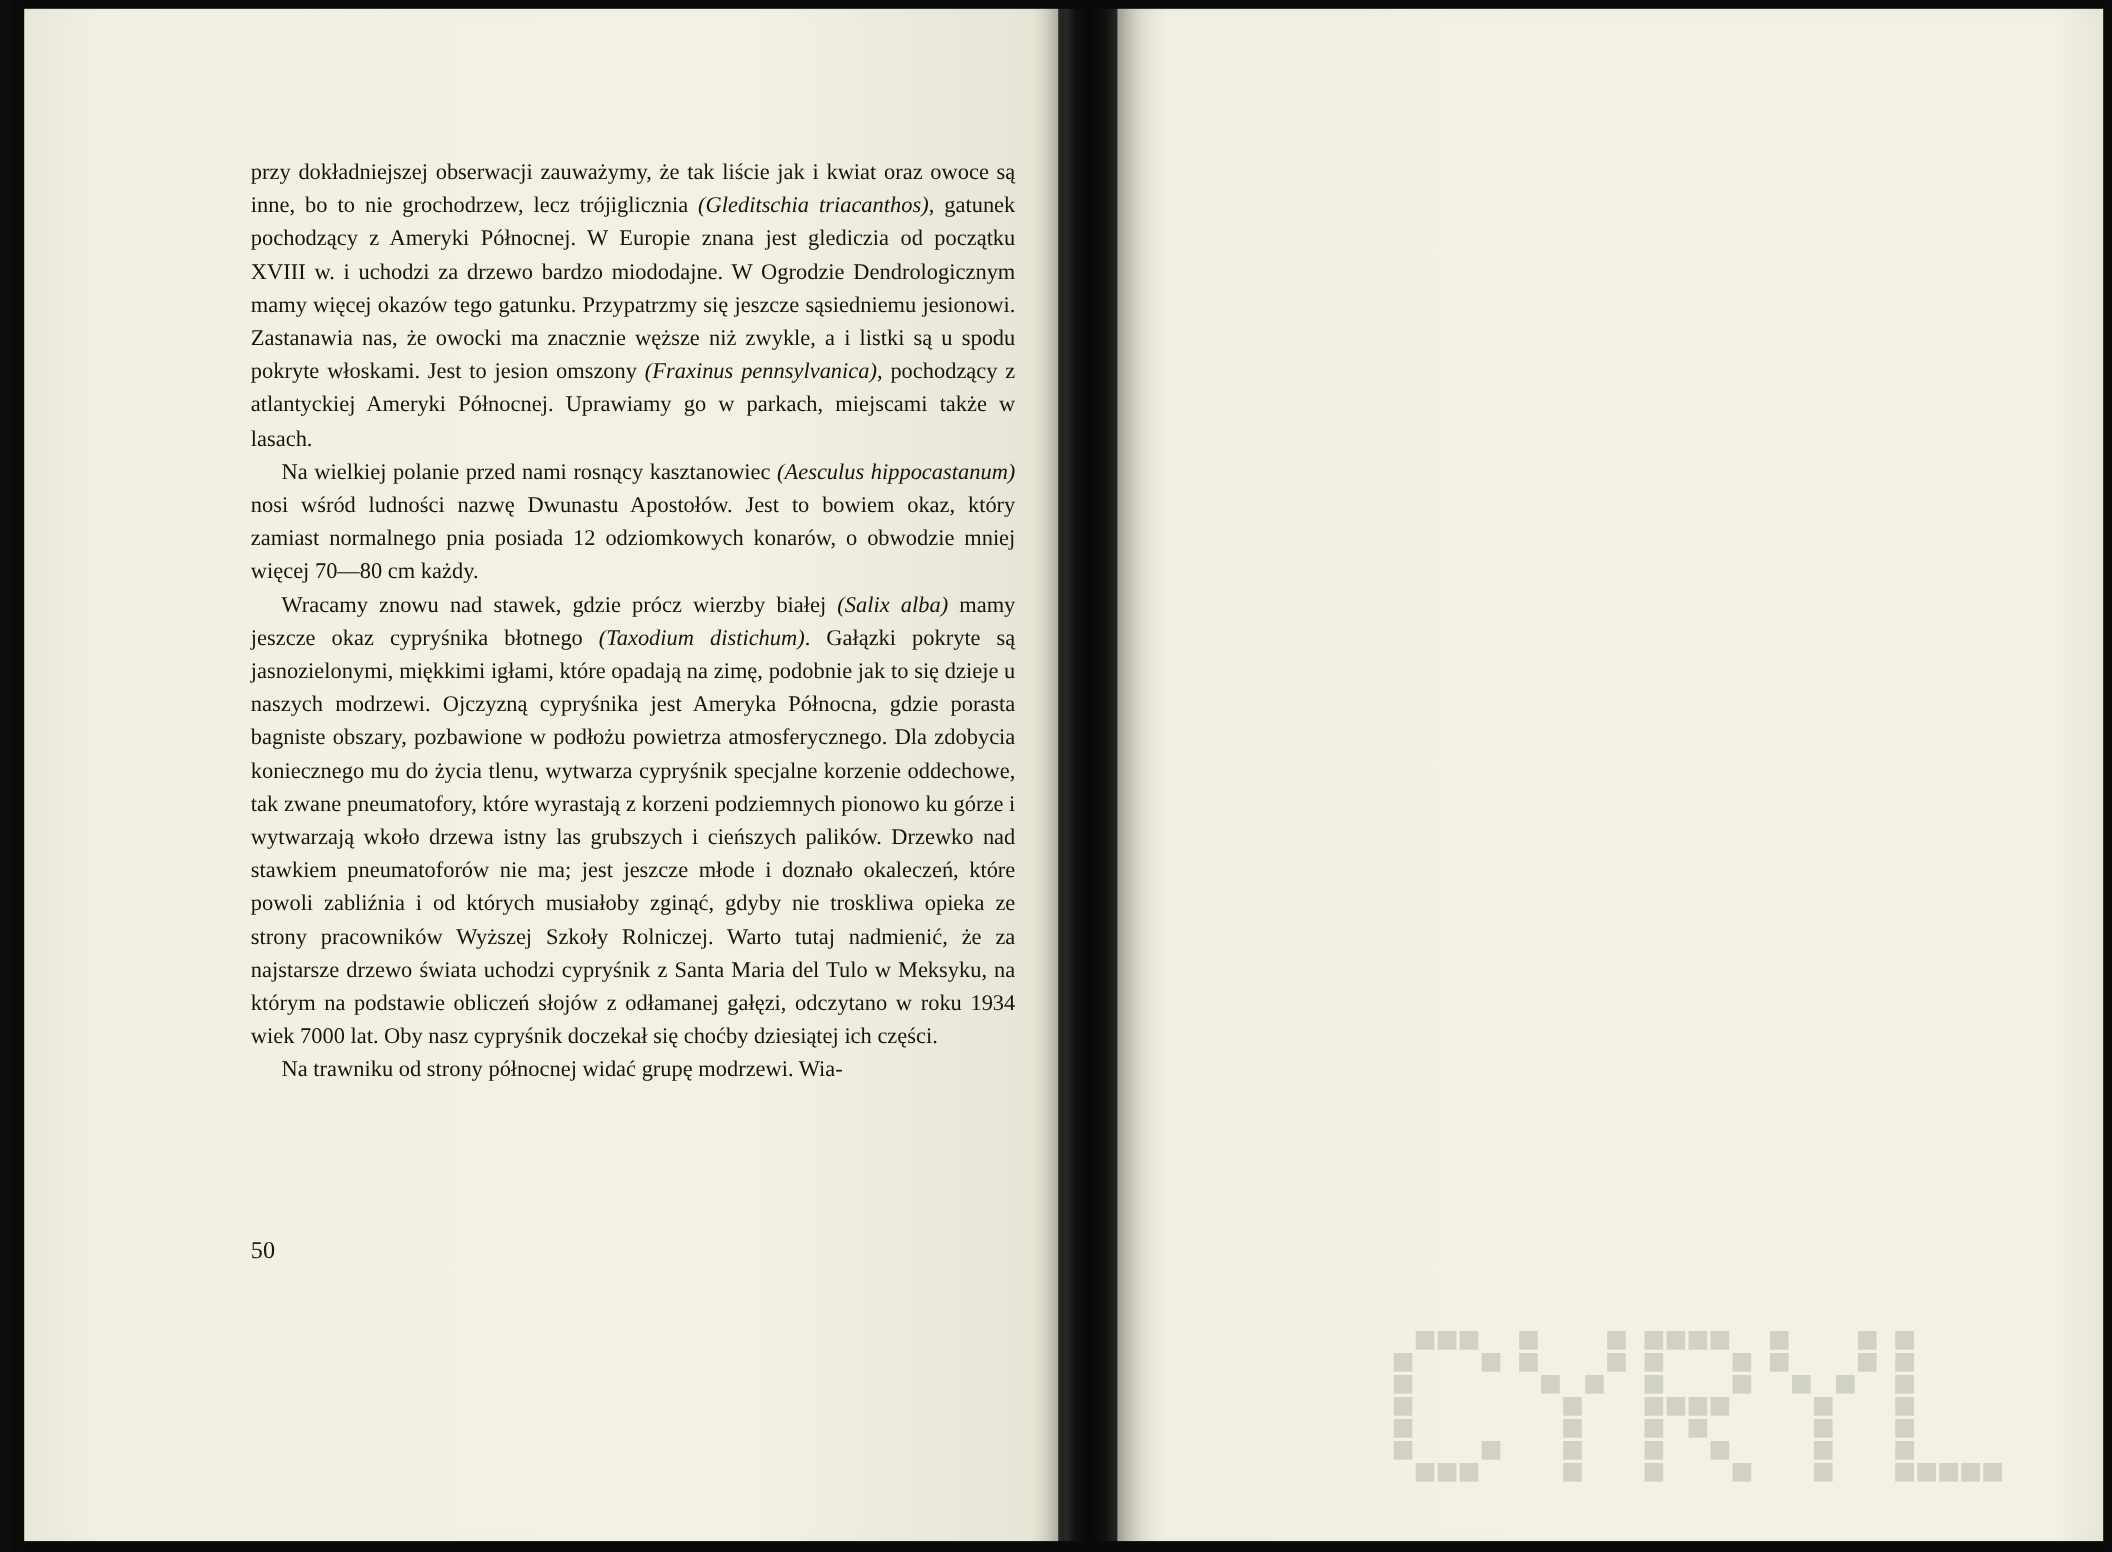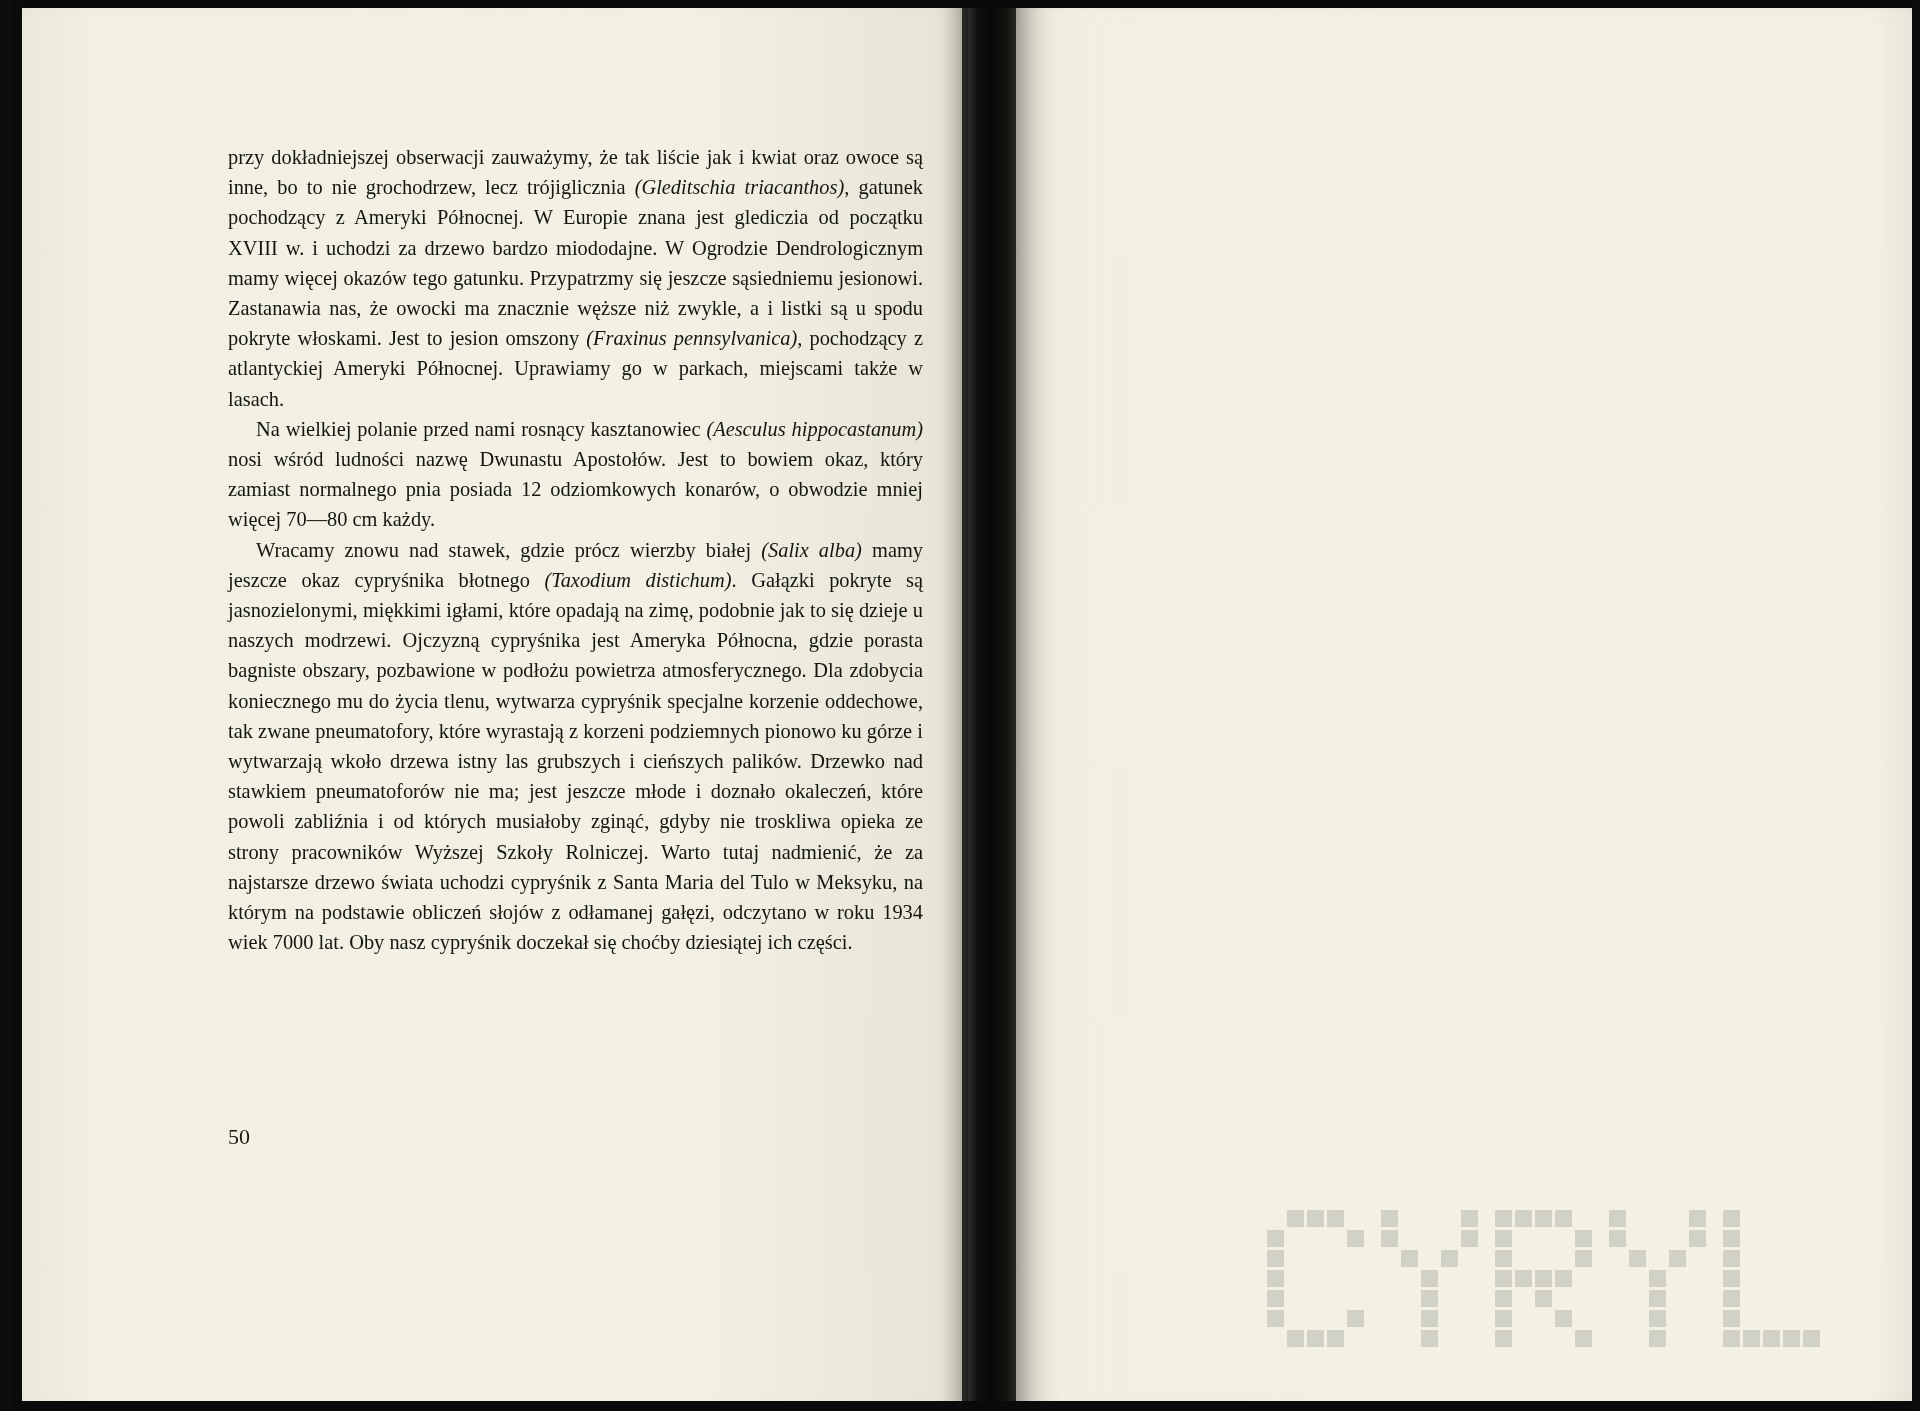--- a/index.html
+++ b/index.html
@@ -133,20 +133,21 @@
 <body>
 
 <div class="scan">
   <div class="book">
 
     <div class="page left">
       <div class="textblock">
           <p><span>przy dokładniejszej obserwacji zauważymy, że tak liście jak i kwiat oraz owoce są inne, bo to nie grochodrzew, lecz trójiglicznia </span><i>(Gleditschia triacanthos)</i><span>, gatunek pochodzący z Ameryki Północnej. W Europie znana jest gledicziа od początku XVIII w. i uchodzi za drzewo bardzo miododajne. W Ogrodzie Dendrologicznym mamy więcej okazów tego gatunku. Przypatrzmy się jeszcze sąsiedniemu jesionowi. Zastanawia nas, że owocki ma znacznie węższe niż zwykle, a i listki są u spodu pokryte włoskami. Jest to jesion omszony </span><i>(Fraxinus pennsylvanica)</i><span>, pochodzący z atlantyckiej Ameryki Północnej. Uprawiamy go w parkach, miejscami także w lasach.</span></p>
           <p class="ind"><span>Na wielkiej polanie przed nami rosnący kasztanowiec </span><i>(Aesculus hippocastanum)</i><span> nosi wśród ludności nazwę Dwunastu Apostołów. Jest to bowiem okaz, który zamiast normalnego pnia posiada 12 odziomkowych konarów, o obwodzie mniej więcej 70—80 cm każdy.</span></p>
           <p class="ind"><span>Wracamy znowu nad stawek, gdzie prócz wierzby białej </span><i>(Salix alba)</i><span> mamy jeszcze okaz cypryśnika błotnego </span><i>(Taxodium distichum)</i><span>. Gałązki pokryte są jasnozielonymi, miękkimi igłami, które opadają na zimę, podobnie jak to się dzieje u naszych modrzewi. Ojczyzną cypryśnika jest Ameryka Północna, gdzie porasta bagniste obszary, pozbawione w podłożu powietrza atmosferycznego. Dla zdobycia koniecznego mu do życia tlenu, wytwarza cypryśnik specjalne korzenie oddechowe, tak zwane pneumatofory, które wyrastają z korzeni podziemnych pionowo ku górze i wytwarzają wkoło drzewa istny las grubszych i cieńszych palików. Drzewko nad stawkiem pneumatoforów nie ma; jest jeszcze młode i doznało okaleczeń, które powoli zabliźnia i od których musiałoby zginąć, gdyby nie troskliwa opieka ze strony pracowników Wyższej Szkoły Rolniczej. Warto tutaj nadmienić, że za najstarsze drzewo świata uchodzi cypryśnik z Santa Maria del Tulo w Meksyku, na którym na podstawie obliczeń słojów z odłamanej gałęzi, odczytano w roku 1934 wiek 7000 lat. Oby nasz cypryśnik doczekał się choćby dziesiątej ich części.</span></p>
+          <p class="ind"><span>Na trawniku od strony północnej widać grupę modrzewi. Wia-</span></p>
         </div>
       <div class="folio folio-left">50</div>
     </div>
 
     <div class="gutter"></div>
 
     <div class="page right">
       
       
       

